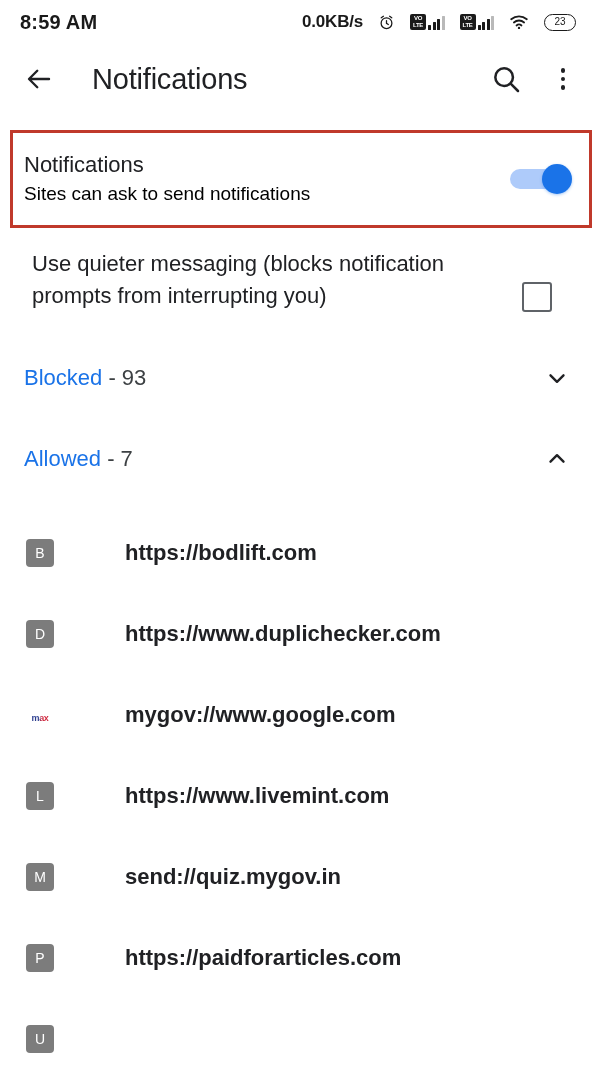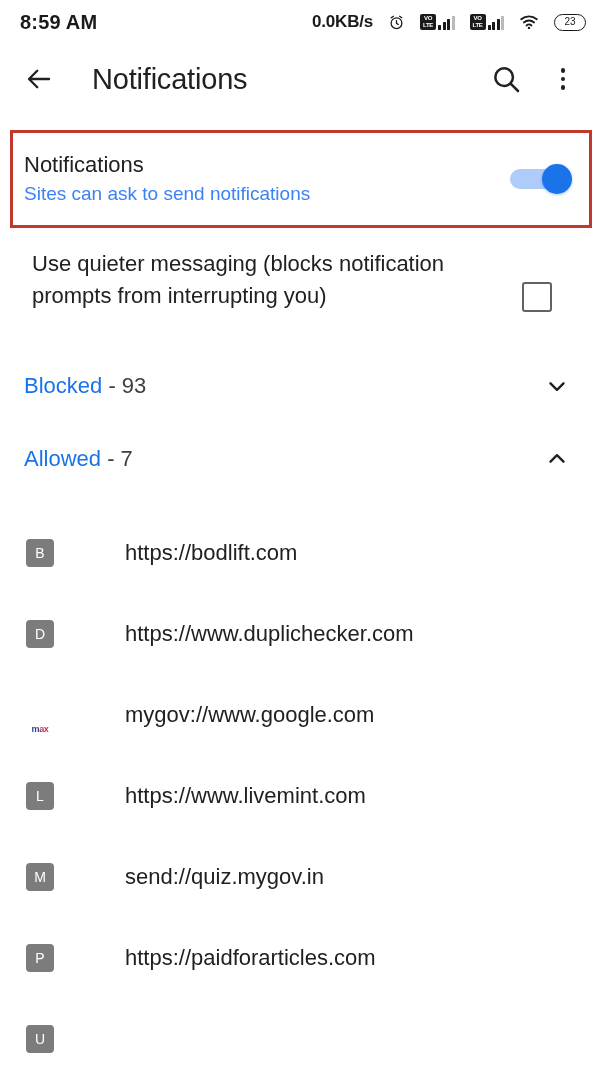--- a/index.html
+++ b/index.html
@@ -18,21 +18,21 @@
     height: 1076px;
     background: #ffffff;
   }
 
   
   .status-bar {
     height: 44px;
     display: flex;
     align-items: center;
     justify-content: space-between;
-    padding: 0 14px 0 20px;
+    padding: 0 24px 0 20px;
   }
   .status-clock {
     font-size: 20px;
     font-weight: 700;
     color: #1a1a1a;
     letter-spacing: 0.2px;
   }
   .status-right {
     display: flex;
     align-items: center;
@@ -137,21 +137,21 @@
     z-index: 6;
   }
   .master-text { flex: 1 1 auto; }
   .master-title {
     font-size: 22px;
     color: #202124;
     line-height: 28px;
   }
   .master-sub {
     font-size: 19px;
-    color: #3b82f6;
+    color: #000000;
     line-height: 26px;
     margin-top: 2px;
   }
   .switch {
     position: relative;
     width: 62px; height: 36px;
     flex: 0 0 auto;
     display: flex;
     align-items: center;
   }
@@ -200,21 +200,21 @@
   
   .group-row {
     position: absolute;
     left: 0;
     width: 600px;
     height: 50px;
     display: flex;
     align-items: center;
     padding: 0 30px 0 24px;
   }
-  .group-blocked { top: 361px; }
+  .group-blocked { top: 353px; }
   .group-allowed { top: 434px; }
   .group-label {
     flex: 1 1 auto;
     font-size: 22px;
     line-height: 28px;
   }
   .group-name { color: #1a73e8; }
   .group-count { color: #3c4043; }
   .chevron { width: 26px; height: 26px; flex: 0 0 auto; }
 
@@ -241,37 +241,38 @@
     text-align: center;
     font-weight: 400;
   }
   .favicon.img-favicon {
     background: transparent;
     color: transparent;
     position: relative;
   }
   .favicon.img-favicon .fav-max {
     position: absolute;
-    left: 0; top: 23px;
+    left: 0; top: 12px;
     width: 28px;
     font-size: 9px;
     font-weight: 700;
     line-height: 10px;
     text-align: center;
     letter-spacing: -0.3px;
     background: linear-gradient(90deg, #2c3e8f 0%, #2c3e8f 45%, #d0273d 55%, #d0273d 100%);
     -webkit-background-clip: text;
     background-clip: text;
     color: transparent;
   }
   .site-url {
     margin-left: 71px;
     font-size: 22px;
     color: #202124;
     line-height: 28px;
+    font-weight: bold;
   }
 </style>
 </head>
 <body>
 
 <div class="screen">
 
   <div class="status-bar">
     <div class="status-clock">8:59 AM</div>
     <div class="status-right">

